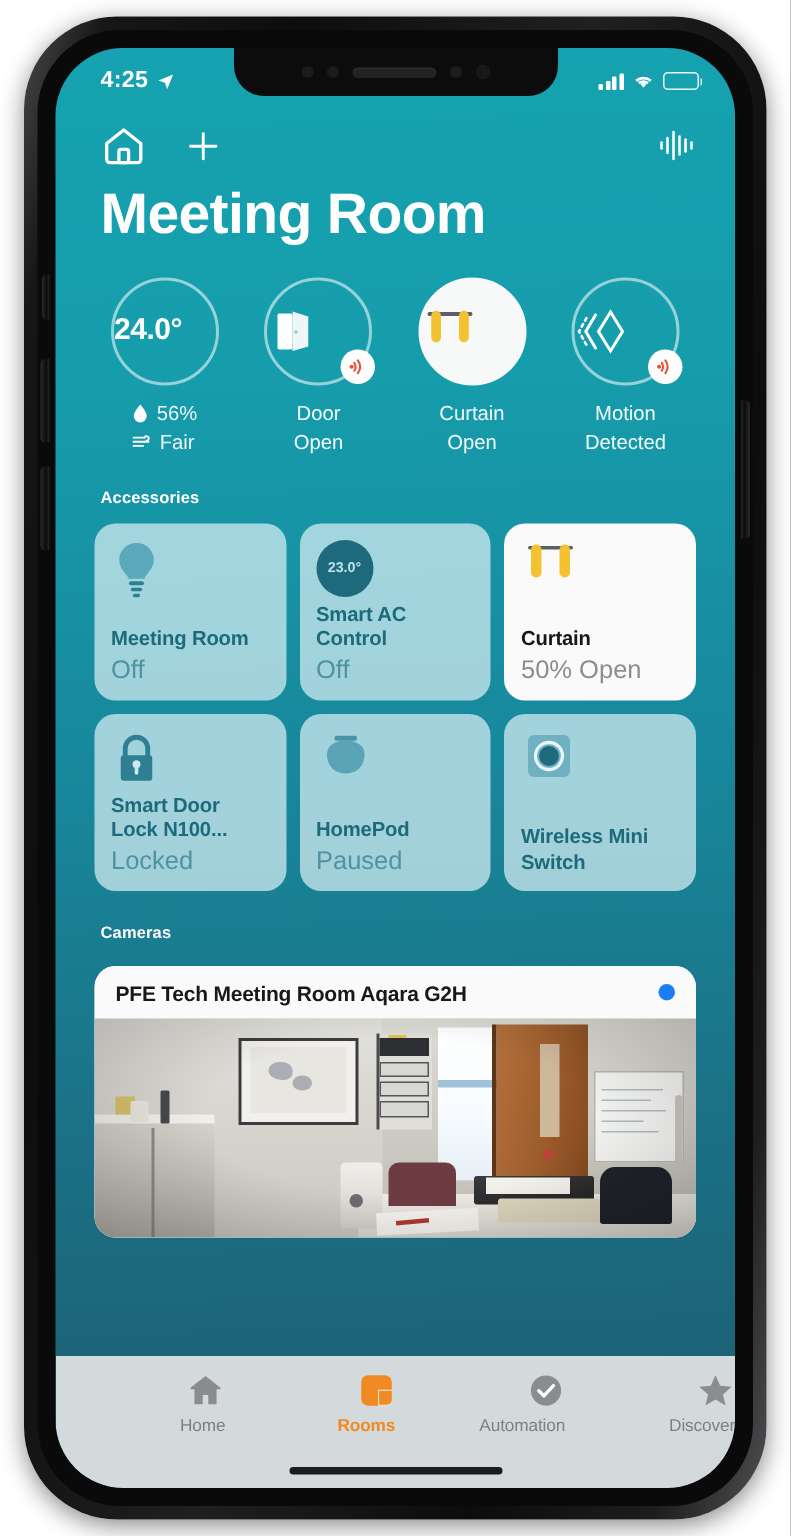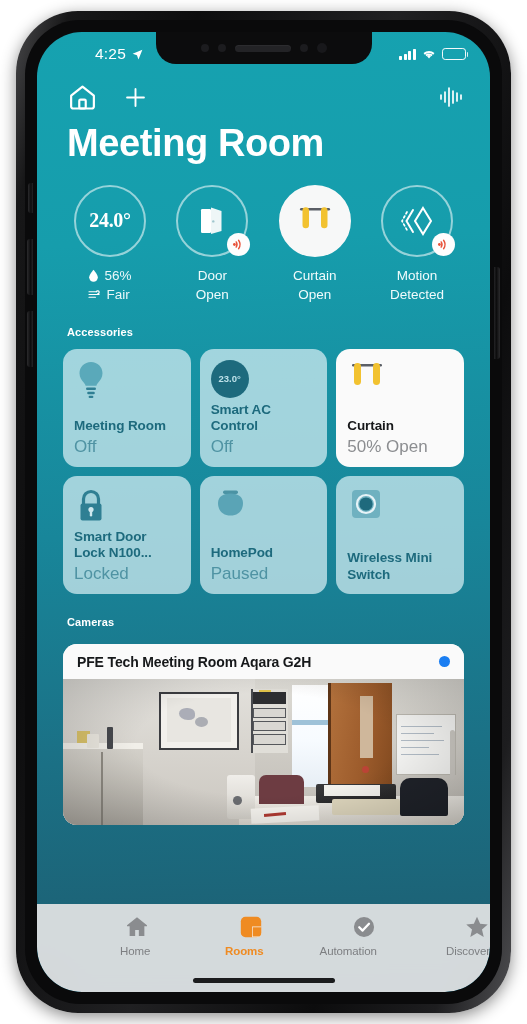--- a/index.html
+++ b/index.html
@@ -61,21 +61,21 @@
 
   
   #status-bar {
     position: relative; z-index: 45;
     height: 36px;
     display: flex; align-items: center; justify-content: space-between;
     padding: 8px 24px 0 30px;
     color: #fff;
   }
   #status-left { display: flex; align-items: center; gap: 5px; }
-  #status-time { font-size: 15.5px; font-weight: 400; letter-spacing: .2px; margin-left: 28px; }
+  #status-time { font-size: 15.5px; font-weight: 700; letter-spacing: .2px; }
   #status-right { display: flex; align-items: center; gap: 5px; }
   .bars { display: flex; align-items: flex-end; gap: 1.6px; height: 11px; }
   .bars i { display: block; width: 3px; background: #fff; border-radius: .8px; }
   .bars i:nth-child(1){height:4px}.bars i:nth-child(2){height:6px}
   .bars i:nth-child(3){height:8.5px}.bars i:nth-child(4){height:11px}
   #battery {
     width: 24px; height: 11.5px; border: 1.3px solid rgba(255,255,255,.95);
     border-radius: 3.2px; padding: 1.2px; position: relative;
   }
   #battery::after {
@@ -104,23 +104,22 @@
 
   
   #status-circles {
     display: flex; justify-content: space-between;
     padding: 20px 26px 0 26px;
   }
   .stat { width: 94px; display: flex; flex-direction: column; align-items: center; cursor: pointer; }
   .stat-circle {
     width: 72px; height: 72px; border-radius: 50%;
     border: 2px solid rgba(255,255,255,.55);
-    display: flex; align-items: center; justify-content: center;
+    display: flex; align-items: center; 
     position: relative;
-    font-family: Liberation Serif, serif;
   }
   .stat-circle.filled { background: #f7f8f8; border-color: #f7f8f8; }
   .stat-temp { color: #fff; font-size: 20px; font-weight: 700; letter-spacing: -.3px; }
   .stat-meta {
     margin-top: 9px; color: #eaf7f9; font-size: 13.5px;
     line-height: 1.42; text-align: center;
   }
   .stat-meta-row { display: flex; align-items: center; gap: 5px; justify-content: flex-start; }
   .stat-label { margin-top: 9px; color: #f0fbfc; font-size: 13.5px; text-align: center; line-height: 1.42; }
   .alert-badge {

